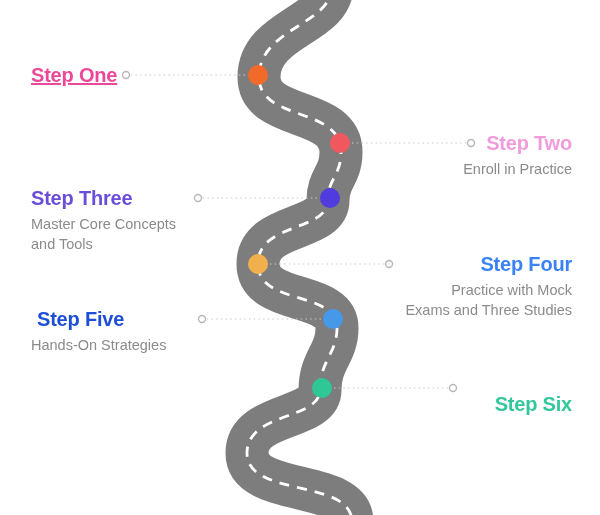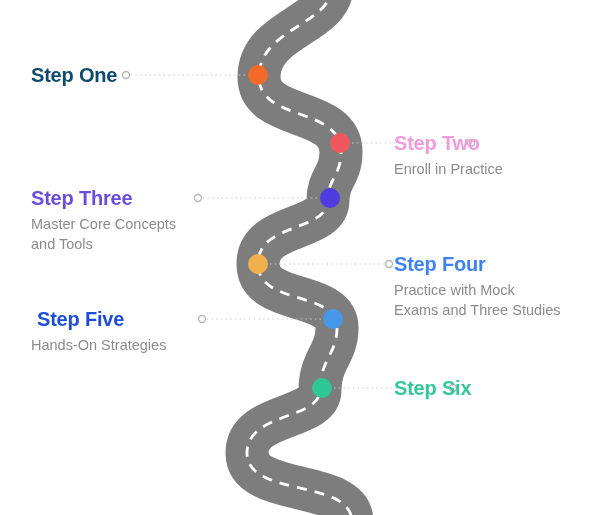--- a/index.html
+++ b/index.html
@@ -5,22 +5,22 @@
   html,body{margin:0;padding:0;}
   body{
     width:600px;height:515px;position:relative;overflow:hidden;
     background:#ffffff;
     font-family:"Liberation Sans","DejaVu Sans",sans-serif;
   }
   #stage{position:absolute;inset:0;width:600px;height:515px;}
   svg{position:absolute;left:0;top:0;}
   .lbl{position:absolute;width:178px;z-index:5;}
   .lbl.left{left:31px;text-align:left;}
-  .lbl.right{right:28px;}
-  .s1{top:63px}.s2{top:131px}.s3{top:186px}.s4{top:252px}.s5{top:307px}.s6{top:376px}
+  .lbl.right{right:28px;text-align:right;}
+  .s1{top:63px}.s2{top:131px}.s3{top:186px}.s4{top:252px}.s5{top:307px}.s6{top:392px}
   .step-title{
     font-size:20px;font-weight:700;line-height:24px;letter-spacing:-0.2px;
   }
   .step-desc{
     margin-top:4px;font-size:14.5px;line-height:20px;color:#8B8B8B;
     white-space:pre-line;
   }
 </style>
 </head>
 <body>
@@ -51,21 +51,21 @@
     <line stroke-width="1.2" stroke-dasharray="1.5 3.2" x1="202" y1="319" x2="333" y2="319" stroke="#C9C9C9"></line>
     <circle r="3.5" stroke-width="1.4" cx="202" cy="319" stroke="#B8B8B8" fill="#FFFFFF"></circle>
     <circle r="10" cx="333" cy="319" fill="#4699E8"></circle>
 
     <line stroke-width="1.2" stroke-dasharray="1.5 3.2" x1="453" y1="388" x2="322" y2="388" stroke="#C9C9C9"></line>
     <circle r="3.5" stroke-width="1.4" cx="453" cy="388" stroke="#B8B8B8" fill="#FFFFFF"></circle>
     <circle r="10" cx="322" cy="388" fill="#2EC795"></circle>
   </svg>
 
   <div class="lbl left s1">
-    <div class="step-title" style="color: #0c4a6e;">Step One</div>
+    <div class="step-title" style="color: #ec4899; text-decoration: underline;">Step One</div>
   </div>
 
   <div class="lbl right s2">
     <div class="step-title" style="color: rgb(240, 155, 219);">Step Two</div>
     <div class="step-desc">Enroll in Practice</div>
   </div>
 
   <div class="lbl left s3">
     <div class="step-title" style="color: rgb(106, 78, 217);">Step Three</div>
     <div class="step-desc">Master Core Concepts

